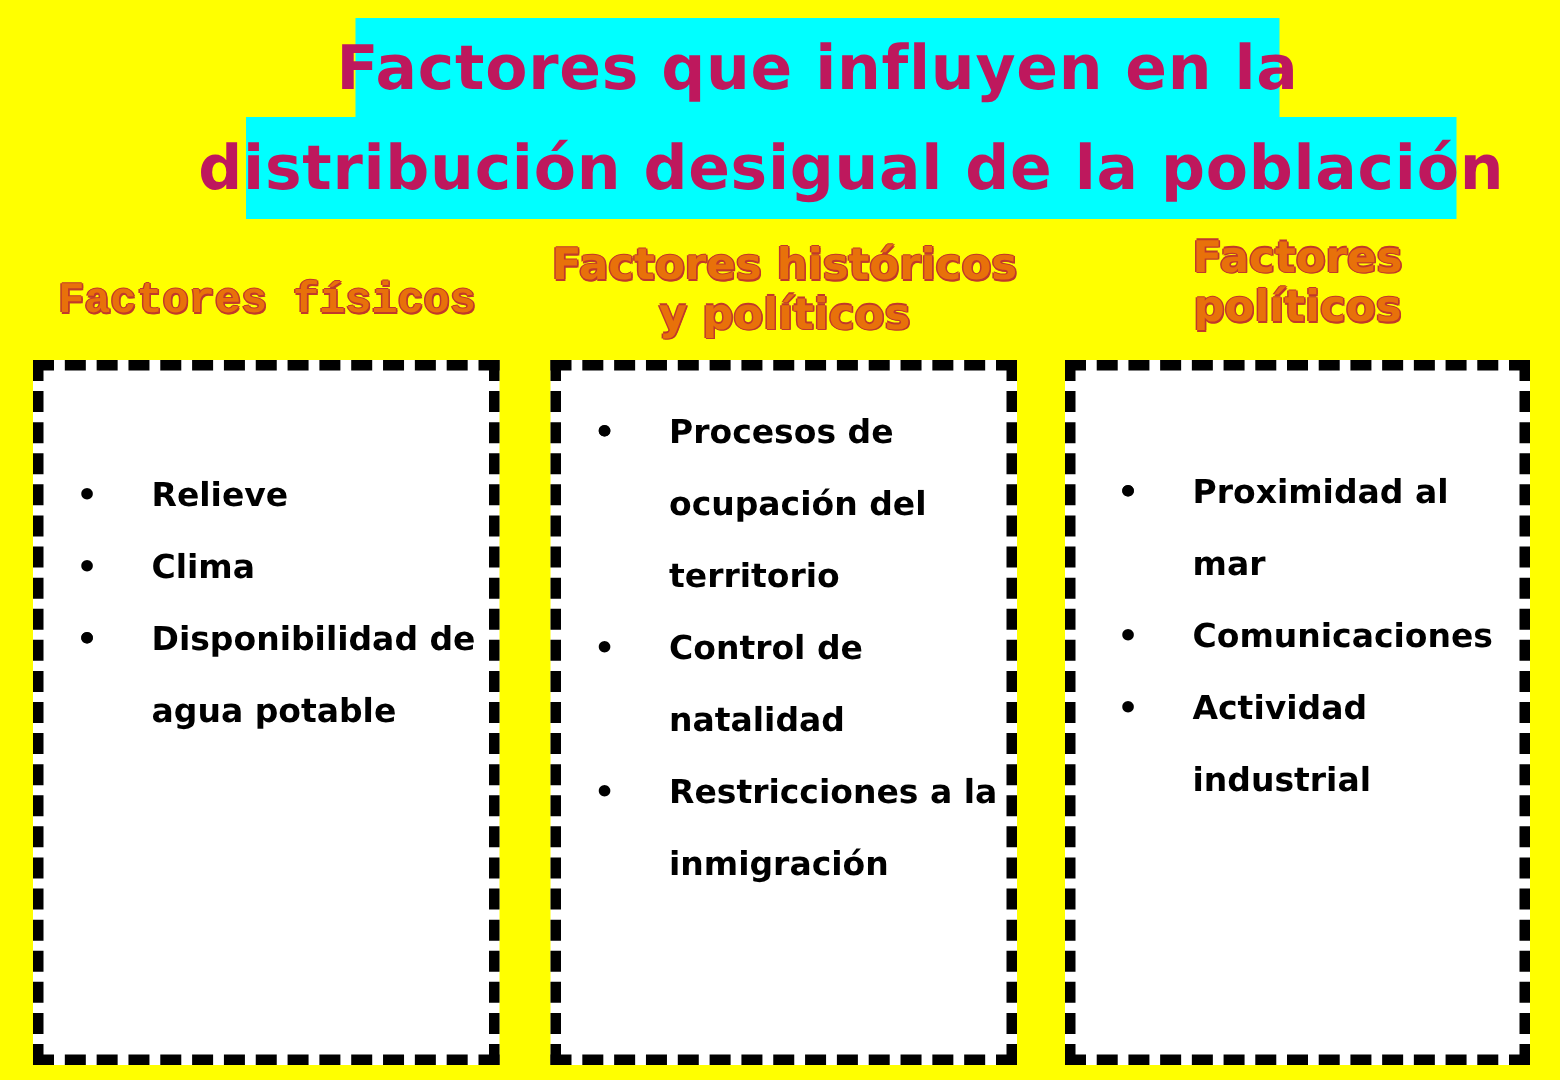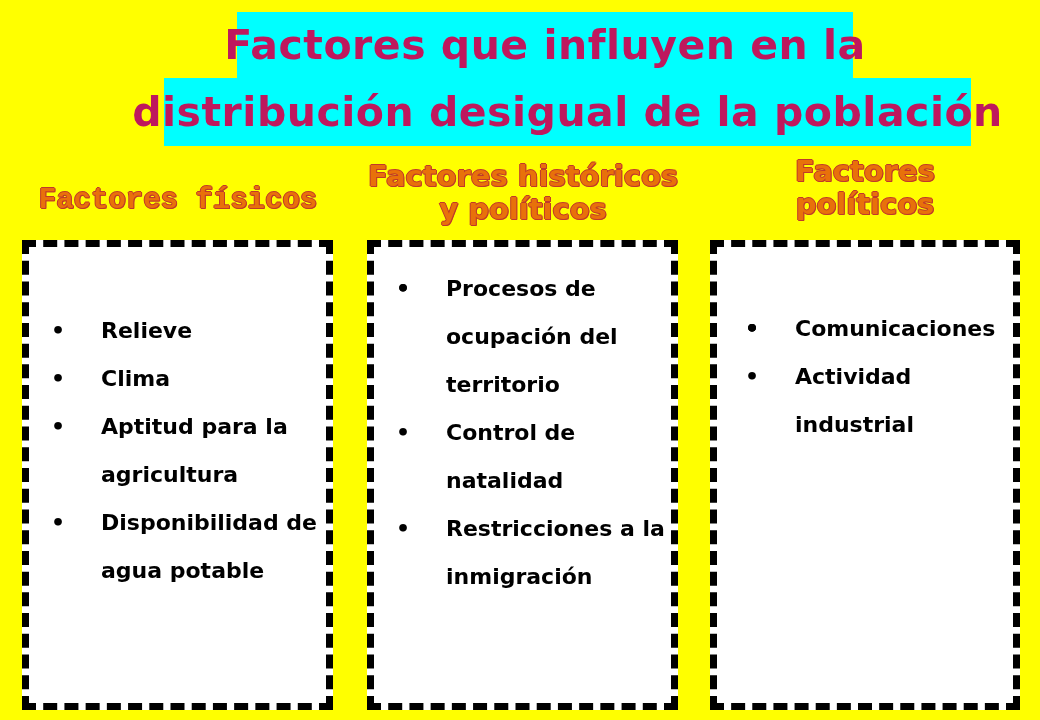--- a/index.html
+++ b/index.html
@@ -150,21 +150,20 @@
     <li class="factor-item">
       <span class="bullet">•</span>
       <span>Relieve</span>
     </li>
     <li class="factor-item">
       <span class="bullet">•</span>
       <span>Clima</span>
     </li>
     <li class="factor-item">
       <span class="bullet">•</span>
-      <span>Aptitud para la agricultura</span>
     </li>
     <li class="factor-item">
       <span class="bullet">•</span>
       <span>Disponibilidad de agua potable</span>
     </li>
   </ul>
 </div>
 
 <div class="factor-box" id="box-historicos">
   <ul class="factor-list">
@@ -186,20 +185,21 @@
   </ul>
 </div>
 
 <div class="factor-box" id="box-economicos">
   <ul class="factor-list">
     <li class="factor-item">
       <span class="bullet">•</span>
     </li>
     <li class="factor-item">
       <span class="bullet">•</span>
+      <span>Proximidad al mar</span>
     </li>
     <li class="factor-item">
       <span class="bullet">•</span>
       <span>Comunicaciones</span>
     </li>
     <li class="factor-item">
       <span class="bullet">•</span>
       <span>Actividad industrial</span>
     </li>
   </ul>

